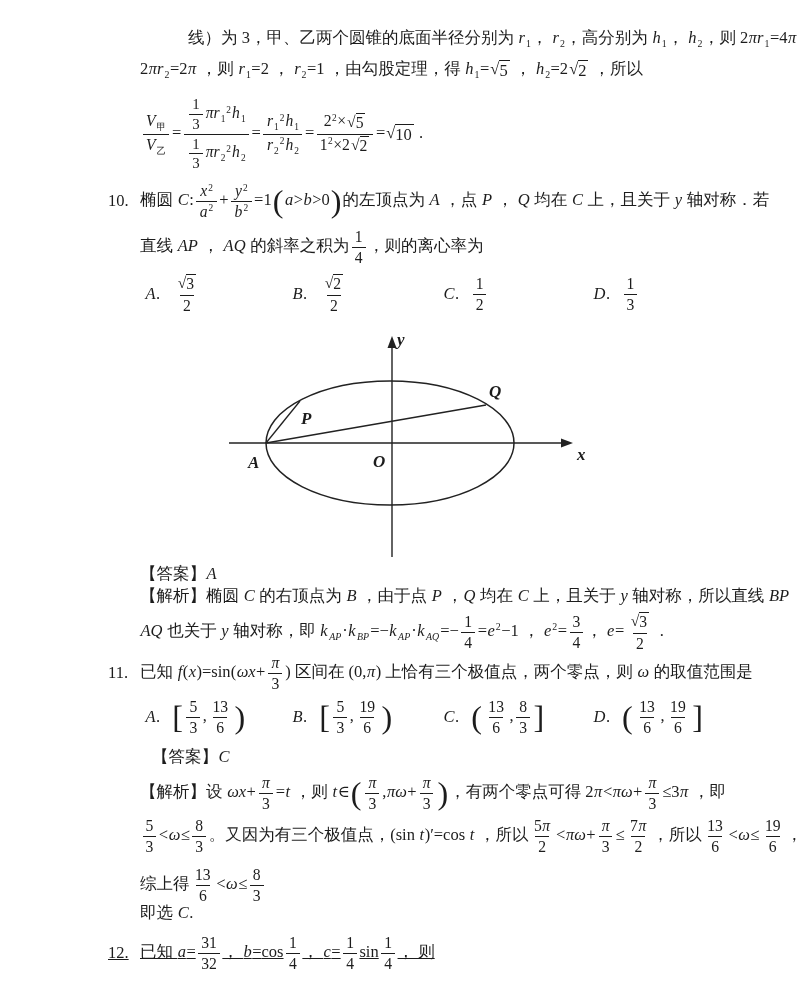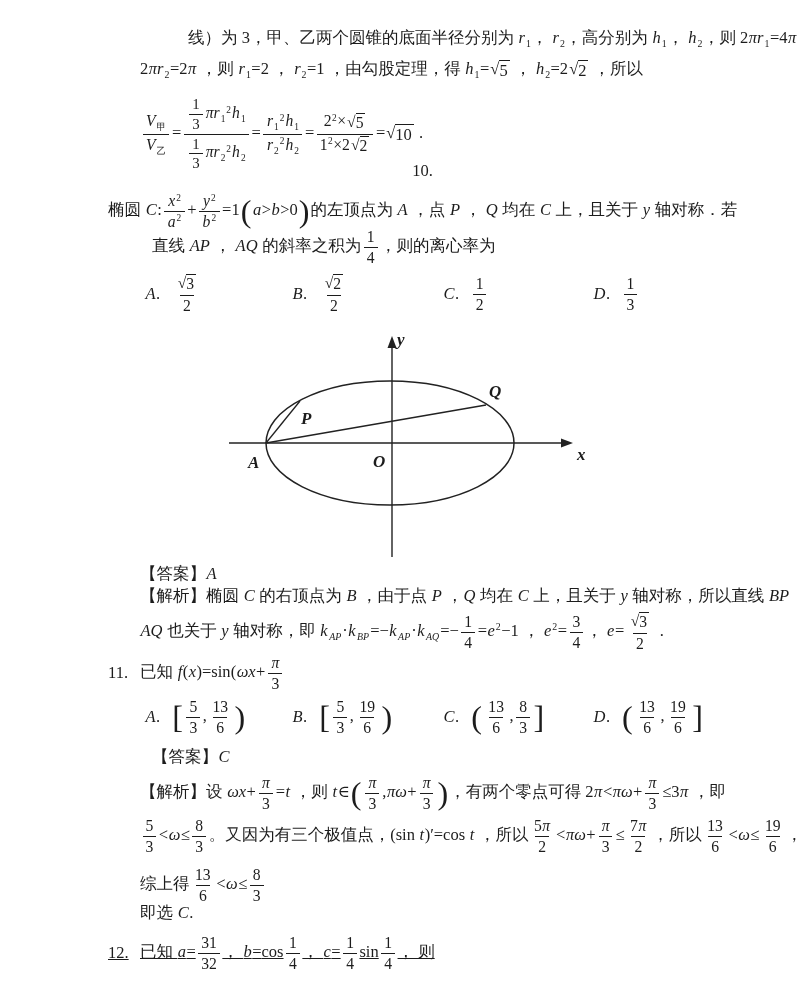--- a/index.html
+++ b/index.html
@@ -94,31 +94,31 @@
               </span></span>
             <span class="den"><span>1</span><span class="msup"><span>2</span></span><span>×2</span><span class="sqrt">
                 <span class="rsym">√</span>
                 <span class="rad"><span>2</span></span>
               </span></span>
           </span><span>=</span><span class="sqrt">
             <span class="rsym">√</span>
             <span class="rad"><span>10</span></span>
           </span><span> .</span></span>
       </div>
-      <div class="t-line" style="top: 160px; height: 48px; left: 108px; flex-direction: column;">
+      <div class="t-line" style="top: 177px; height: 48px; left: 108px;">
         <span class="qnum">10.</span>
         <span class="line-content"><span>椭圆 <i>C</i>:</span><span class="frac">
             <span class="num"><span><i>x</i></span><span class="msup"><span>2</span></span></span>
             <span class="den"><span><i>a</i></span><span class="msup"><span>2</span></span></span>
           </span><span>+</span><span class="frac">
             <span class="num"><span><i>y</i></span><span class="msup"><span>2</span></span></span>
             <span class="den"><span><i>b</i></span><span class="msup"><span>2</span></span></span>
           </span><span>=1</span><span class="bigb">(</span><span><i>a</i>&gt;<i>b</i>&gt;0</span><span class="bigb">)</span><span>的左顶点为 <i>A</i> ，点 <i>P</i> ， <i>Q</i> 均在 <i>C</i> 上，且关于 <i>y</i> 轴对称．若</span></span>
       </div>
-      <div class="t-line" style="top: 223px; height: 48px; left: 140px; margin-left: 12px;">
+      <div class="t-line" style="top: 223px; height: 48px; left: 140px;">
         <span class="line-content"><span>直线 <i>AP</i> ， <i>AQ</i> 的斜率之积为</span><span class="frac">
             <span class="num"><span>1</span></span>
             <span class="den"><span>4</span></span>
           </span><span>，则的离心率为</span></span>
       </div>
       <div class="opt-row" style="top: 270px; height: 48px;">
         <span class="option" style="left: 145px;">
           <span class="opt-label"><span><i>A</i>.</span></span>
           <span class="opt-math"><span class="frac">
               <span class="num"><span class="sqrt">
@@ -172,21 +172,21 @@
                 <span class="rad"><span>3</span></span>
               </span></span>
             <span class="den"><span>2</span></span>
           </span><span> .</span></span>
       </div>
       <div class="t-line" style="top: 648px; height: 50px; left: 108px;">
         <span class="qnum">11.</span>
         <span class="line-content"><span>已知 <i>f</i>(<i>x</i>)=</span><span class="upright">sin</span><span>(<i>ωx</i>+</span><span class="frac">
             <span class="num"><span><i>π</i></span></span>
             <span class="den"><span>3</span></span>
-          </span></span>
+          </span><span>) 区间在 (0,<i>π</i>) 上恰有三个极值点，两个零点，则 <i>ω</i> 的取值范围是</span></span>
       </div>
       <div class="opt-row" style="top: 692px; height: 50px;">
         <span class="option" style="left: 145px;">
           <span class="opt-label"><span><i>A</i>.</span></span>
           <span class="opt-math"><span class="bigb">[</span><span class="frac">
               <span class="num"><span>5</span></span>
               <span class="den"><span>3</span></span>
             </span><span>,</span><span class="frac">
               <span class="num"><span>13</span></span>
               <span class="den"><span>6</span></span>

